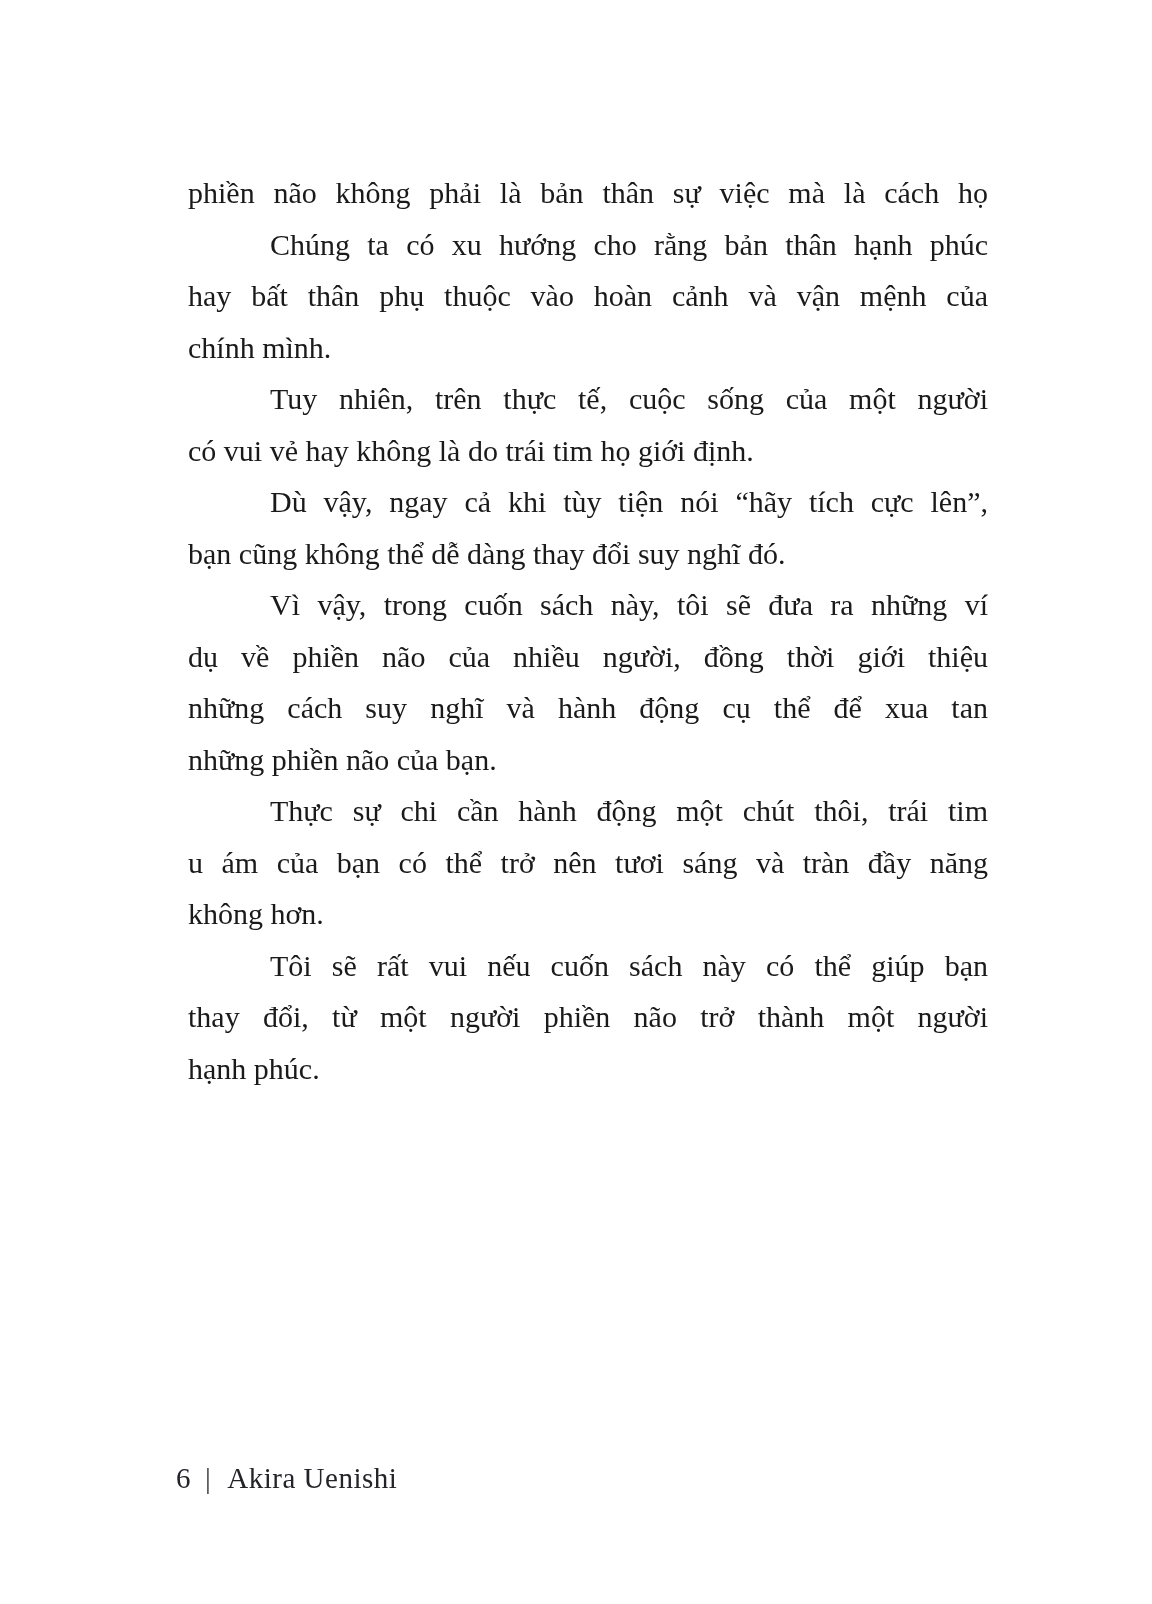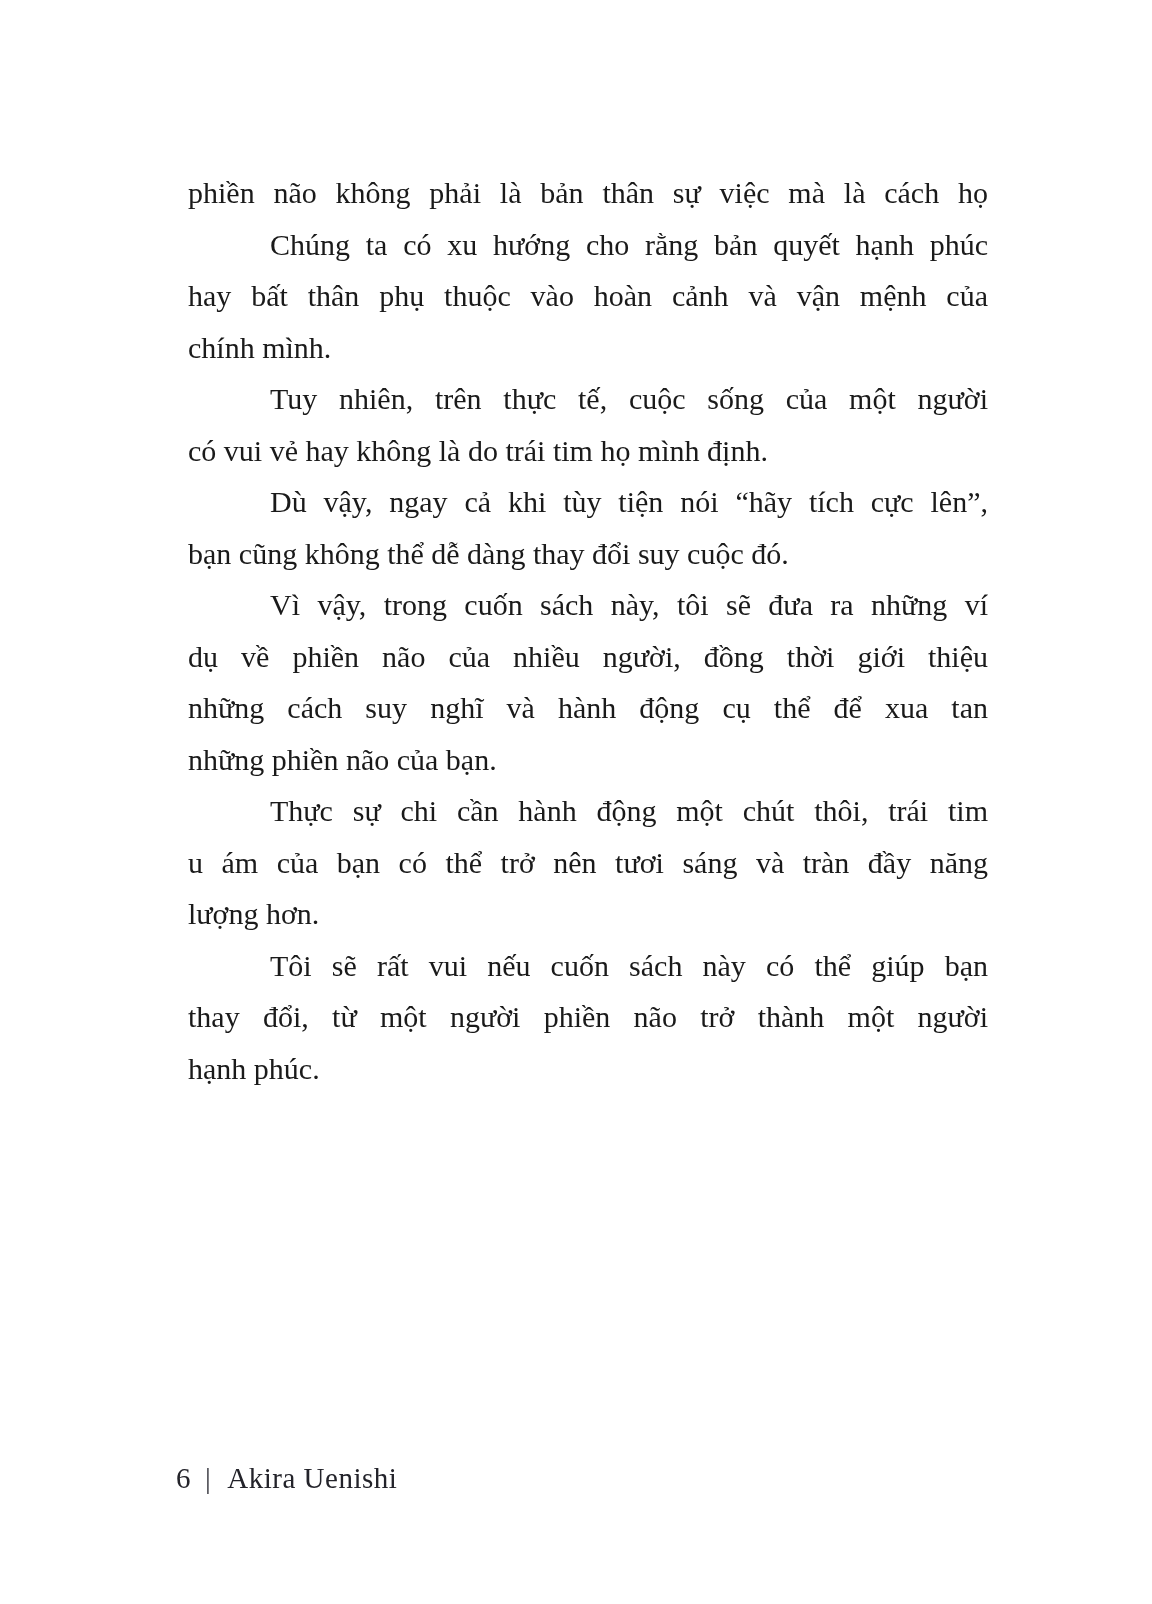--- a/index.html
+++ b/index.html
@@ -56,34 +56,34 @@
     color: #3a3a42;
     transform: scaleY(1.05);
   }
 </style>
 </head>
 <body>
 
 <div class="page">
   <div class="page-text">
       <div class="line just">phiền não không phải là bản thân sự việc mà là cách họ</div>
-      <div class="line just indent">Chúng ta có xu hướng cho rằng bản quyết hạnh phúc</div>
+      <div class="line just indent">Chúng ta có xu hướng cho rằng bản thân hạnh phúc</div>
       <div class="line just">hay bất thân phụ thuộc vào hoàn cảnh và vận mệnh của</div>
       <div class="line">chính mình.</div>
       <div class="line just indent">Tuy nhiên, trên thực tế, cuộc sống của một người</div>
-      <div class="line">có vui vẻ hay không là do trái tim họ mình định.</div>
+      <div class="line">có vui vẻ hay không là do trái tim họ giới định.</div>
       <div class="line just indent">Dù vậy, ngay cả khi tùy tiện nói “hãy tích cực lên”,</div>
-      <div class="line">bạn cũng không thể dễ dàng thay đổi suy cuộc đó.</div>
+      <div class="line">bạn cũng không thể dễ dàng thay đổi suy nghĩ đó.</div>
       <div class="line just indent">Vì vậy, trong cuốn sách này, tôi sẽ đưa ra những ví</div>
       <div class="line just">dụ về phiền não của nhiều người, đồng thời giới thiệu</div>
       <div class="line just">những cách suy nghĩ và hành động cụ thể để xua tan</div>
       <div class="line">những phiền não của bạn.</div>
       <div class="line just indent">Thực sự chi cần hành động một chút thôi, trái tim</div>
       <div class="line just">u ám của bạn có thể trở nên tươi sáng và tràn đầy năng</div>
-      <div class="line">lượng hơn.</div>
+      <div class="line">không hơn.</div>
       <div class="line just indent">Tôi sẽ rất vui nếu cuốn sách này có thể giúp bạn</div>
       <div class="line just">thay đổi, từ một người phiền não trở thành một người</div>
       <div class="line">hạnh phúc.</div>
     </div>
   <div class="footer">
     <span>6</span><span class="sep">|</span><span>Akira Uenishi</span>
   </div>
 </div>
 
 </body></html>

